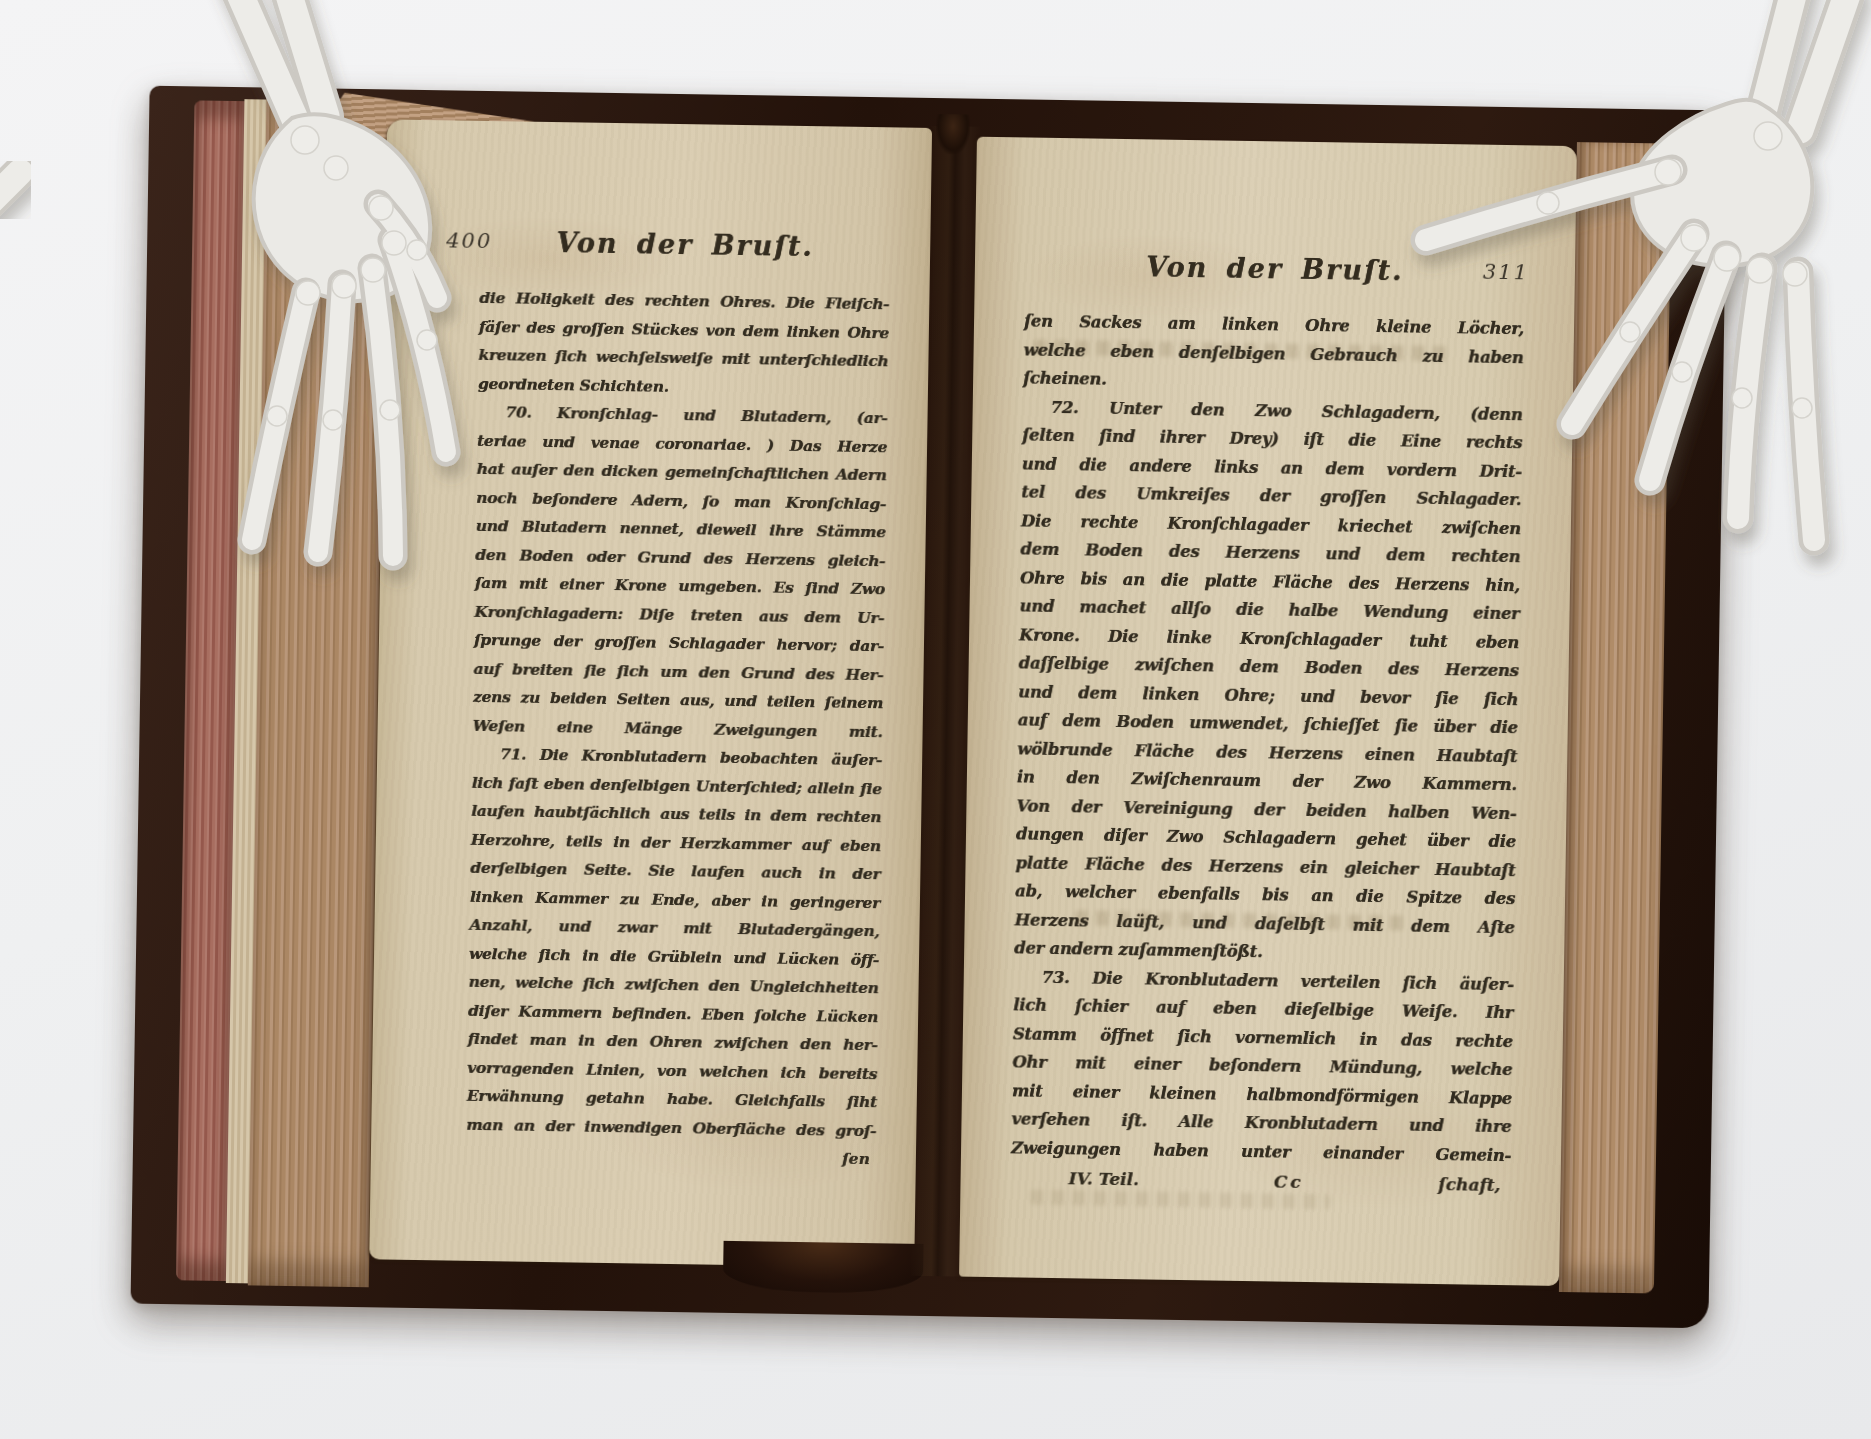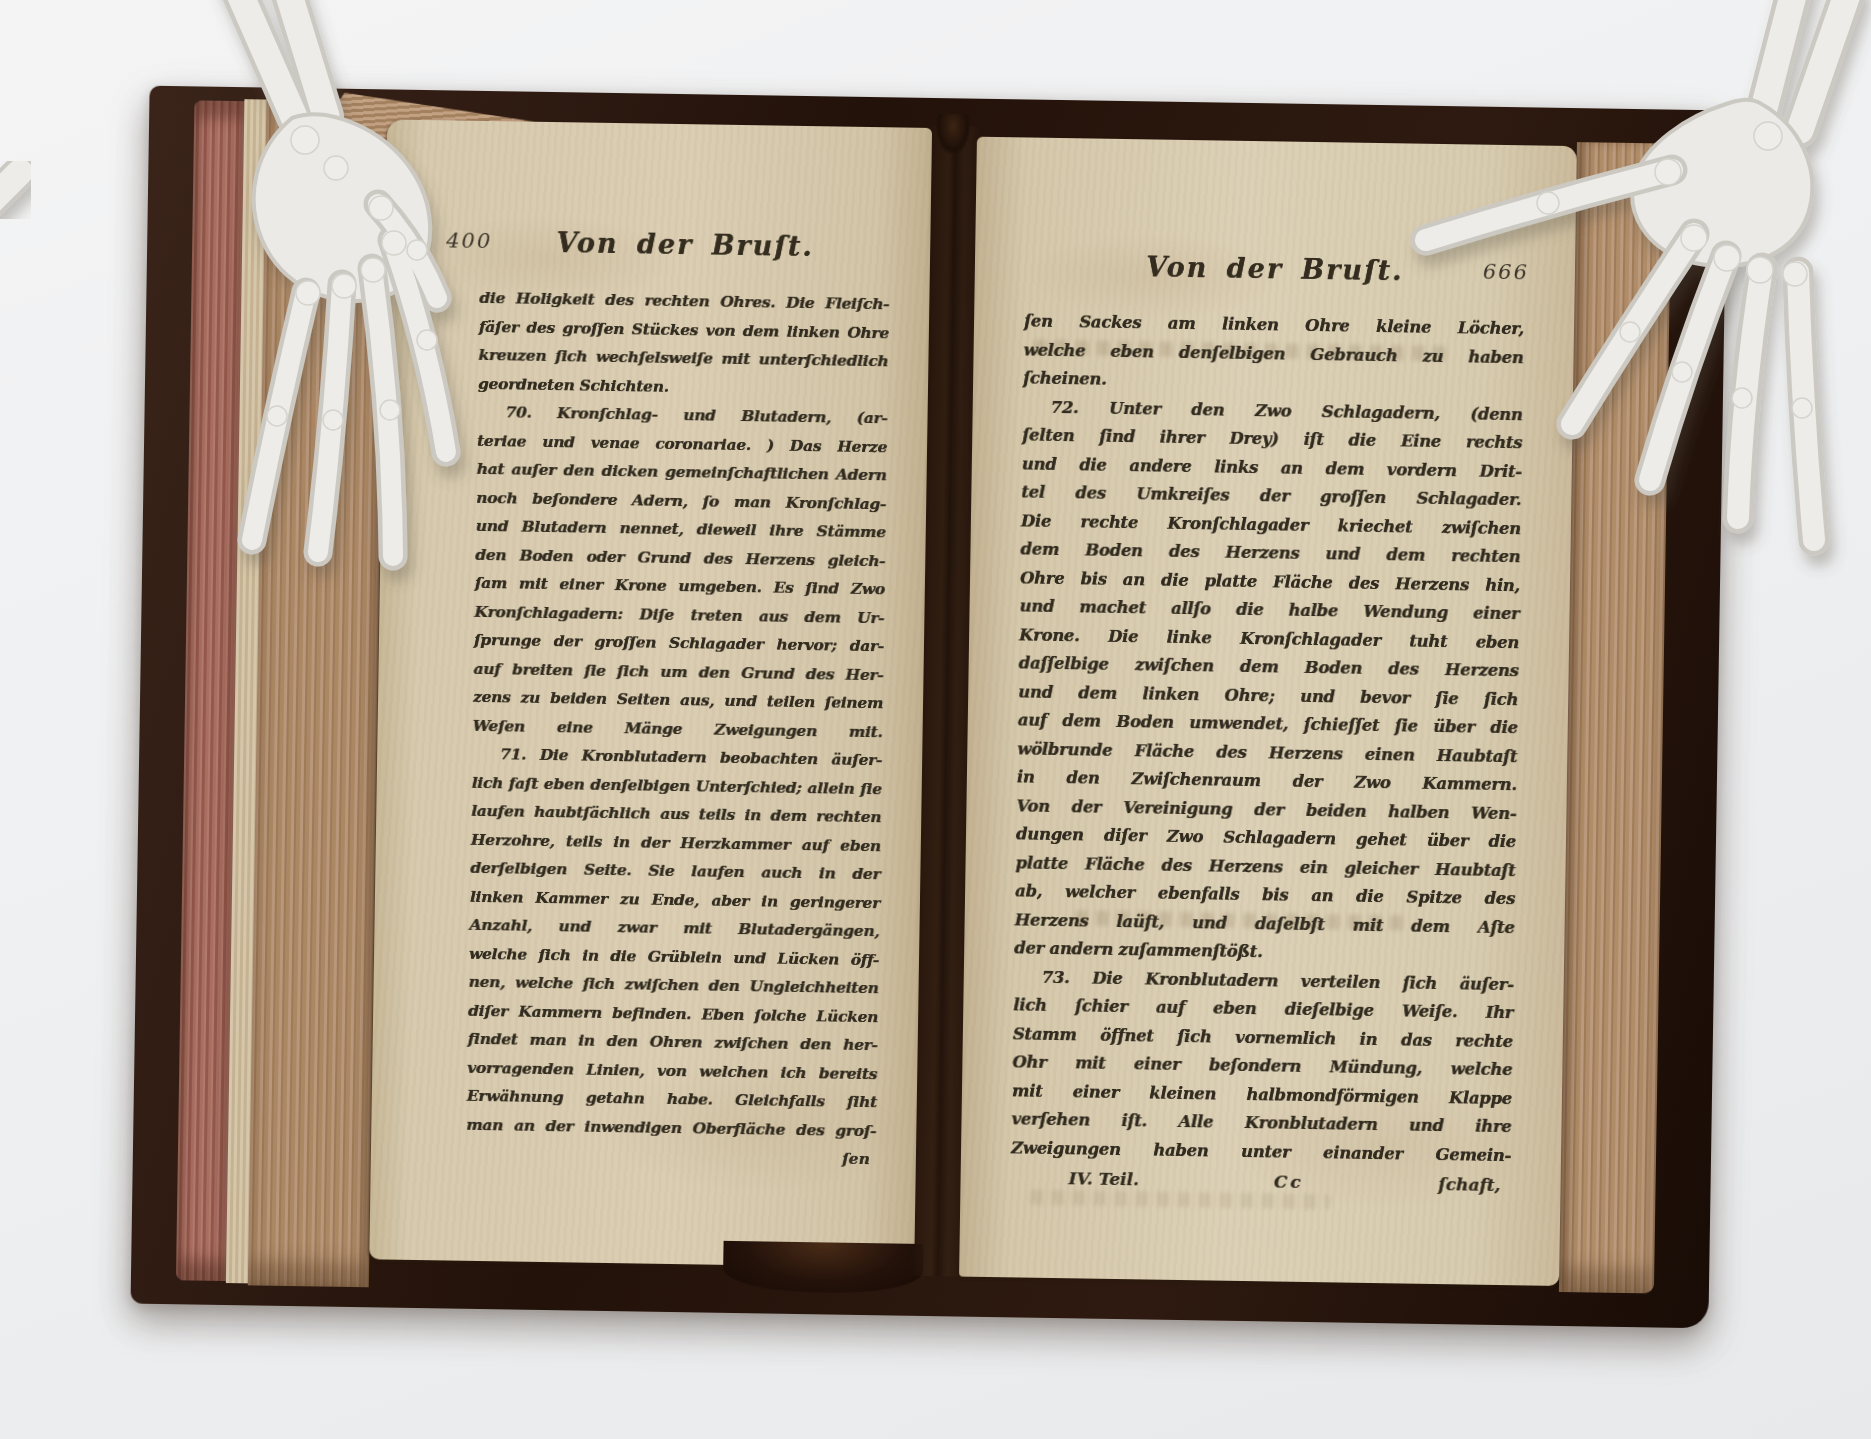--- a/index.html
+++ b/index.html
@@ -180,21 +180,21 @@
         </div>
       <div class="catchword">ſen</div>
     </div>
 
     <div class="page right">
       <div class="ghost g1"></div>
       <div class="ghost g2"></div>
       <div class="ghost g3"></div>
       <div class="pagehead">
         <span class="ptitle">Von der Bruſt.</span>
-        <span class="pnum">666</span>
+        <span class="pnum">311</span>
       </div>
       <div class="pbody">
           <div class="tline">ſen Sackes am linken Ohre kleine Löcher,</div>
           <div class="tline">welche eben denſelbigen Gebrauch zu haben</div>
           <div class="tline short">ſcheinen.</div>
           <div class="tline indent">72. Unter den Zwo Schlagadern, (denn</div>
           <div class="tline">ſelten ſind ihrer Drey) iſt die Eine rechts</div>
           <div class="tline">und die andere links an dem vordern Drit-</div>
           <div class="tline">tel des Umkreiſes der groſſen Schlagader.</div>
           <div class="tline">Die rechte Kronſchlagader kriechet zwiſchen</div>

